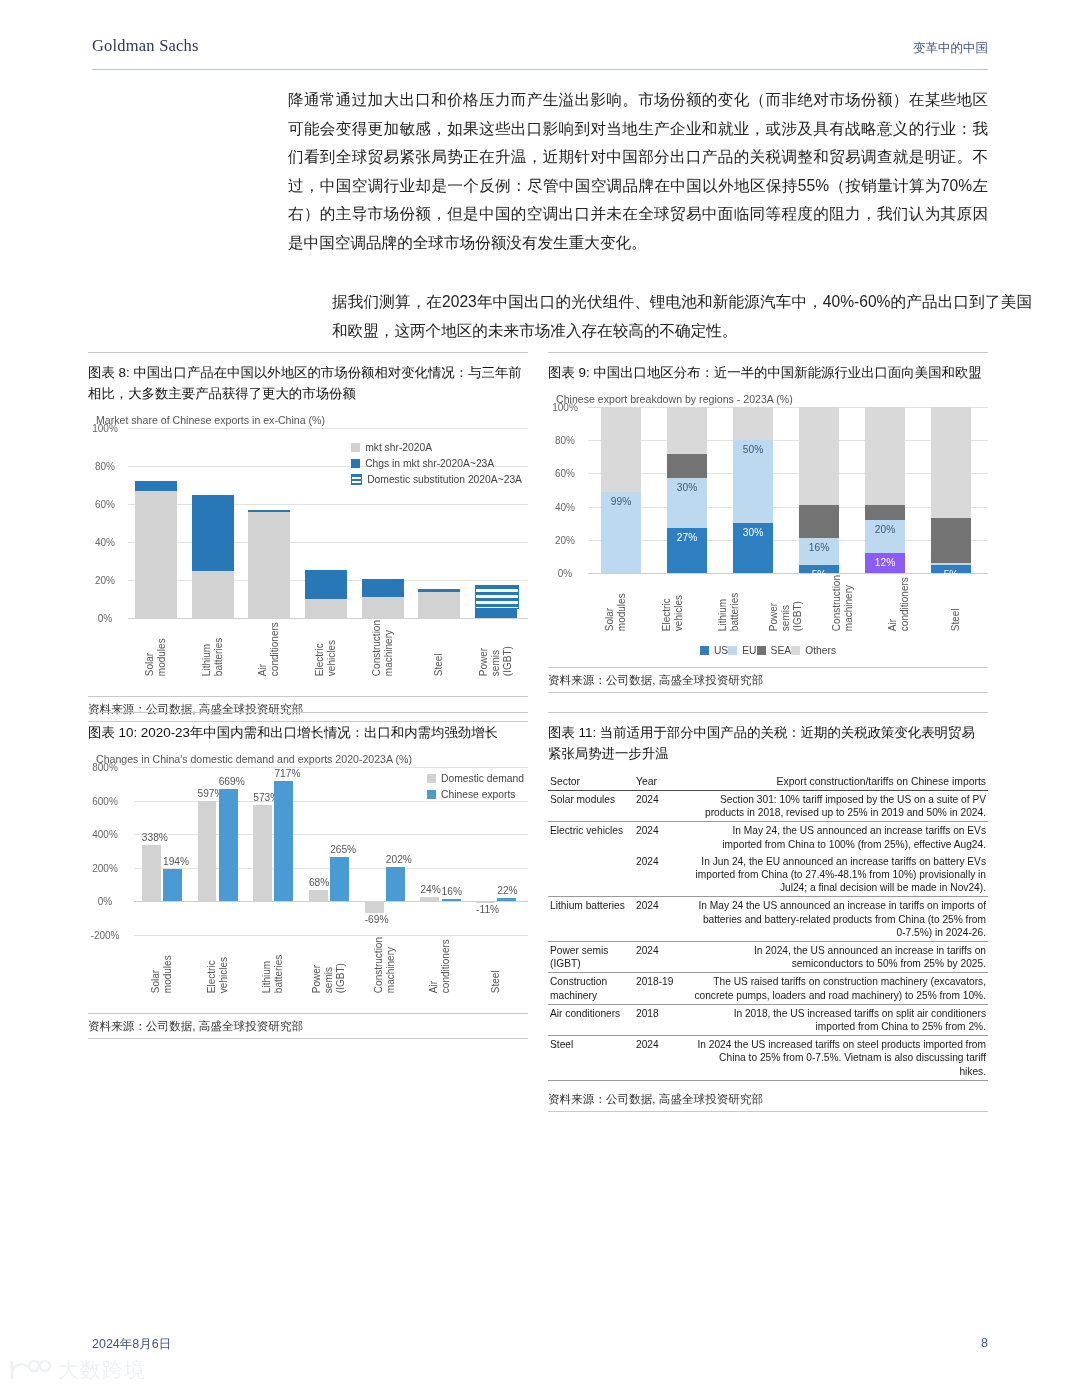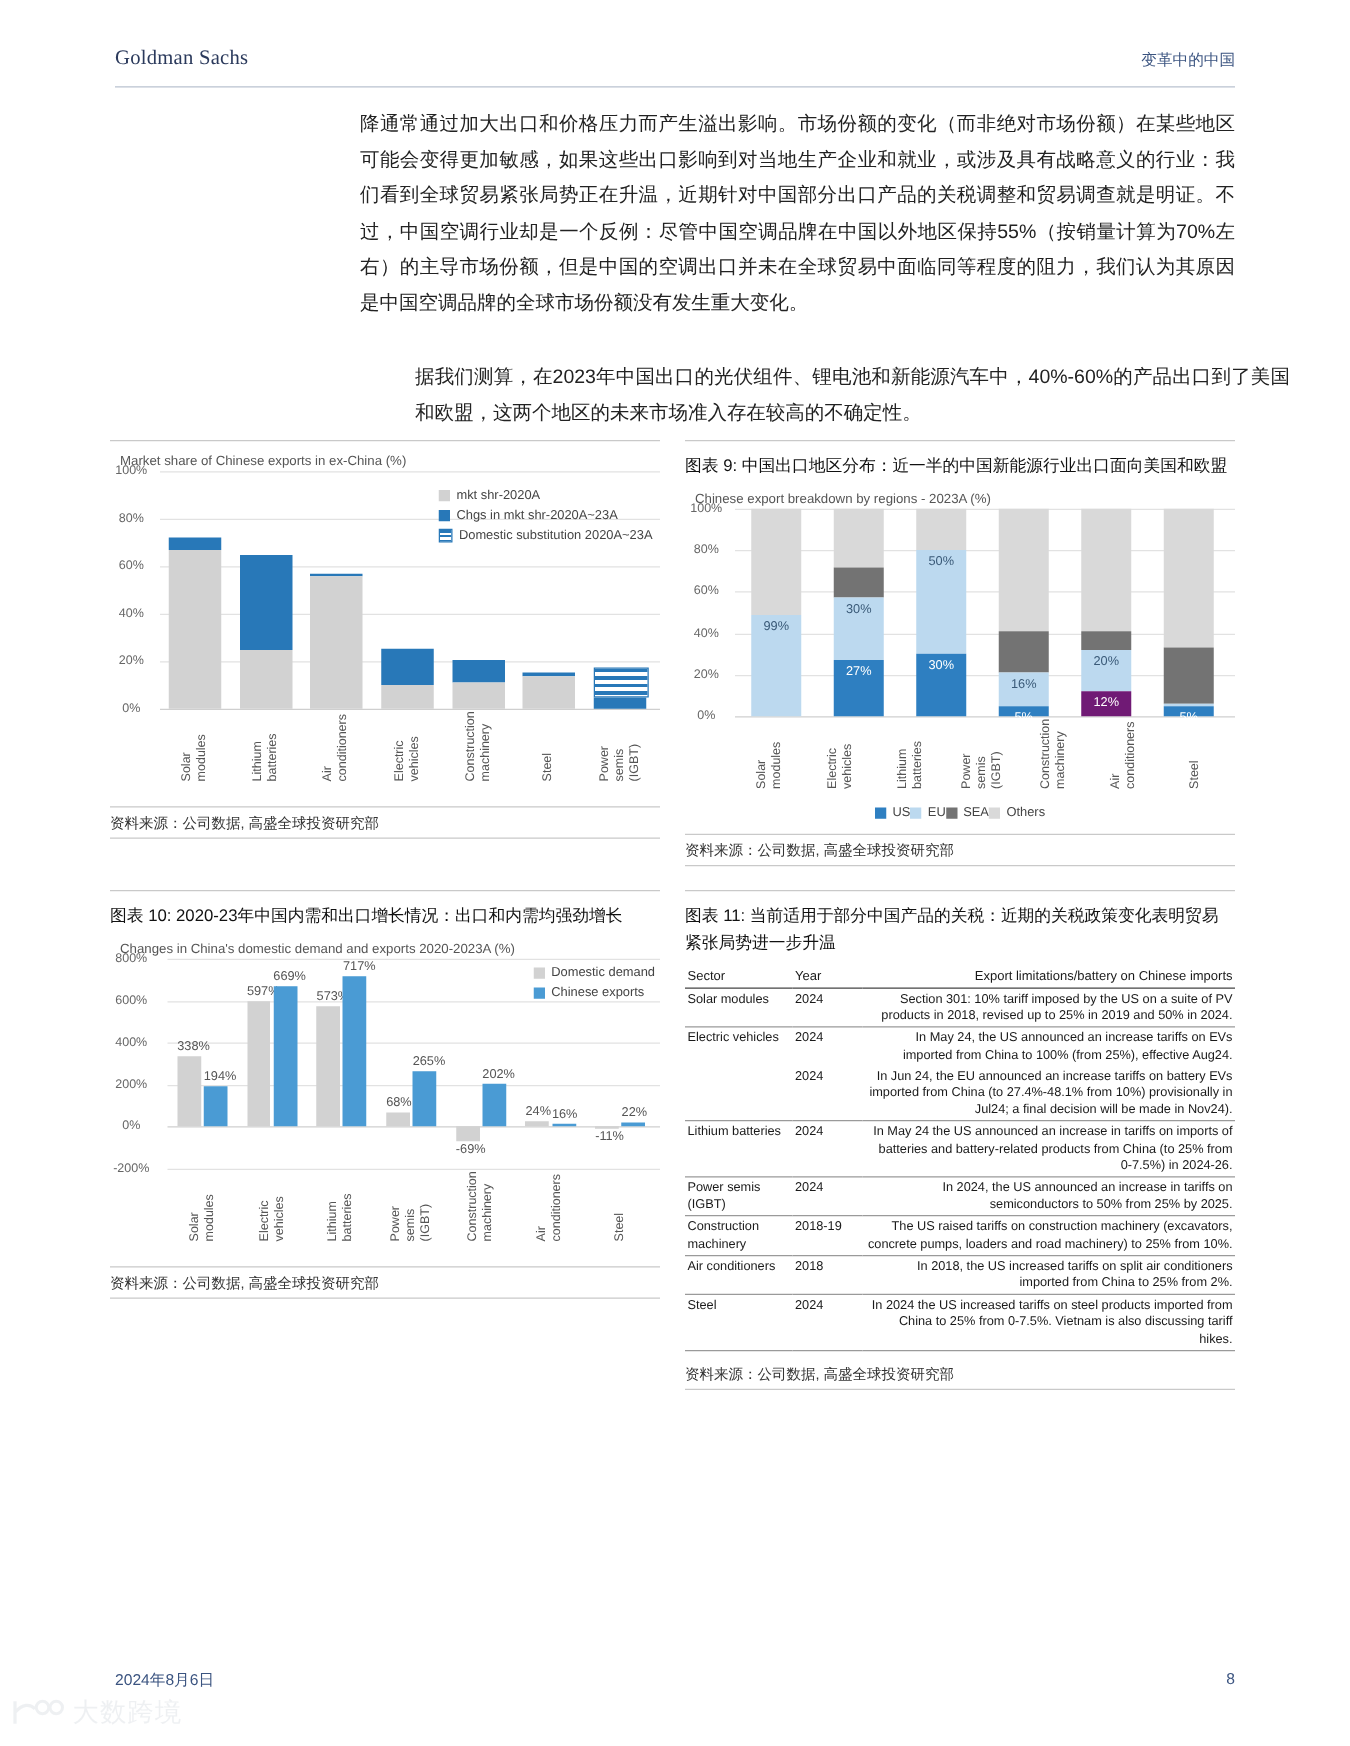--- a/index.html
+++ b/index.html
@@ -84,20 +84,21 @@
     <div class="hdr-logo">Goldman Sachs</div>
     <div class="hdr-right">变革中的中国</div>
   </div>
   <div class="hdr-rule"></div>
 
   <div class="para" id="p1">降通常通过加大出口和价格压力而产生溢出影响。市场份额的变化（而非绝对市场份额）在某些地区可能会变得更加敏感，如果这些出口影响到对当地生产企业和就业，或涉及具有战略意义的行业：我们看到全球贸易紧张局势正在升温，近期针对中国部分出口产品的关税调整和贸易调查就是明证。不过，中国空调行业却是一个反例：尽管中国空调品牌在中国以外地区保持55%（按销量计算为70%左右）的主导市场份额，但是中国的空调出口并未在全球贸易中面临同等程度的阻力，我们认为其原因是中国空调品牌的全球市场份额没有发生重大变化。</div>
   <div class="para" id="p2">据我们测算，在2023年中国出口的光伏组件、锂电池和新能源汽车中，40%-60%的产品出口到了美国和欧盟，这两个地区的未来市场准入存在较高的不确定性。</div>
 
   <div class="ex" id="ex8">
     <div class="ex-rule"></div>
+    <div class="ex-title">图表 8: 中国出口产品在中国以外地区的市场份额相对变化情况：与三年前相比，大多数主要产品获得了更大的市场份额</div>
     <div class="chart-head">Market share of Chinese exports in ex-China (%)</div>
 
     <div class="plot" id="plot8" style="height:190px;margin-left:0;">
         <div class="gl base" style="top: 190px; left: 40px;"></div>
         <div class="ytick" style="top: 190px; left: 0px;">0%</div>
         <div class="gl" style="top: 152px; left: 40px;"></div>
         <div class="ytick" style="top: 152px; left: 0px;">20%</div>
         <div class="gl" style="top: 114px; left: 40px;"></div>
         <div class="ytick" style="top: 114px; left: 0px;">40%</div>
         <div class="gl" style="top: 76px; left: 40px;"></div>
@@ -265,21 +266,21 @@
               </div>
             </div>
           </div>
           <div class="slot">
             <div class="bar" style="width: 40px; display: flex; flex-direction: column; justify-content: flex-end; position: relative;">
               <div class="seg" style="height: 97.94px; background: rgb(217, 217, 217); position: relative;"></div>
               <div class="seg" style="height: 14.94px; background: rgb(115, 115, 115); position: relative;"></div>
               <div class="seg" style="height: 33.2px; background: rgb(188, 217, 239); position: relative;">
                 <div class="dlabel" style="color: rgb(58, 90, 120); top: 4px;">20%</div>
               </div>
-              <div class="seg" style="height: 19.92px; background: #701a75; position: relative;">
+              <div class="seg" style="height: 19.92px; background: #8b5cf6; position: relative;">
                 <div class="dlabel" style="color: rgb(255, 255, 255); top: 4px;">12%</div>
               </div>
             </div>
           </div>
           <div class="slot">
             <div class="bar" style="width: 40px; display: flex; flex-direction: column; justify-content: flex-end; position: relative;">
               <div class="seg" style="height: 111.22px; background: rgb(217, 217, 217); position: relative;"></div>
               <div class="seg" style="height: 44.82px; background: rgb(115, 115, 115); position: relative;"></div>
               <div class="seg" style="height: 1.66px; background: rgb(188, 217, 239); position: relative;"></div>
               <div class="seg" style="height: 8.3px; background: rgb(46, 127, 193); position: relative;">
@@ -459,21 +460,21 @@
   </div>
 
   <div class="ex" id="ex11">
     <div class="ex-rule"></div>
     <div class="ex-title">图表 11: 当前适用于部分中国产品的关税：近期的关税政策变化表明贸易紧张局势进一步升温</div>
     <table class="tar">
       <thead>
           <tr>
         <th>Sector</th>
         <th>Year</th>
-        <th class="r">Export limitations/battery on Chinese imports</th>
+        <th class="r">Export construction/tariffs on Chinese imports</th>
       </tr>
         </thead>
       <tbody id="tariff-body">
           <tr>
             <td class="sector">Solar modules</td>
             <td class="year">2024</td>
             <td class="desc">Section 301: 10% tariff imposed by the US on a suite of PV products in 2018, revised up to 25% in 2019 and 50% in 2024.</td>
           </tr>
           <tr class="sep">
             <td class="sector">Electric vehicles</td>

